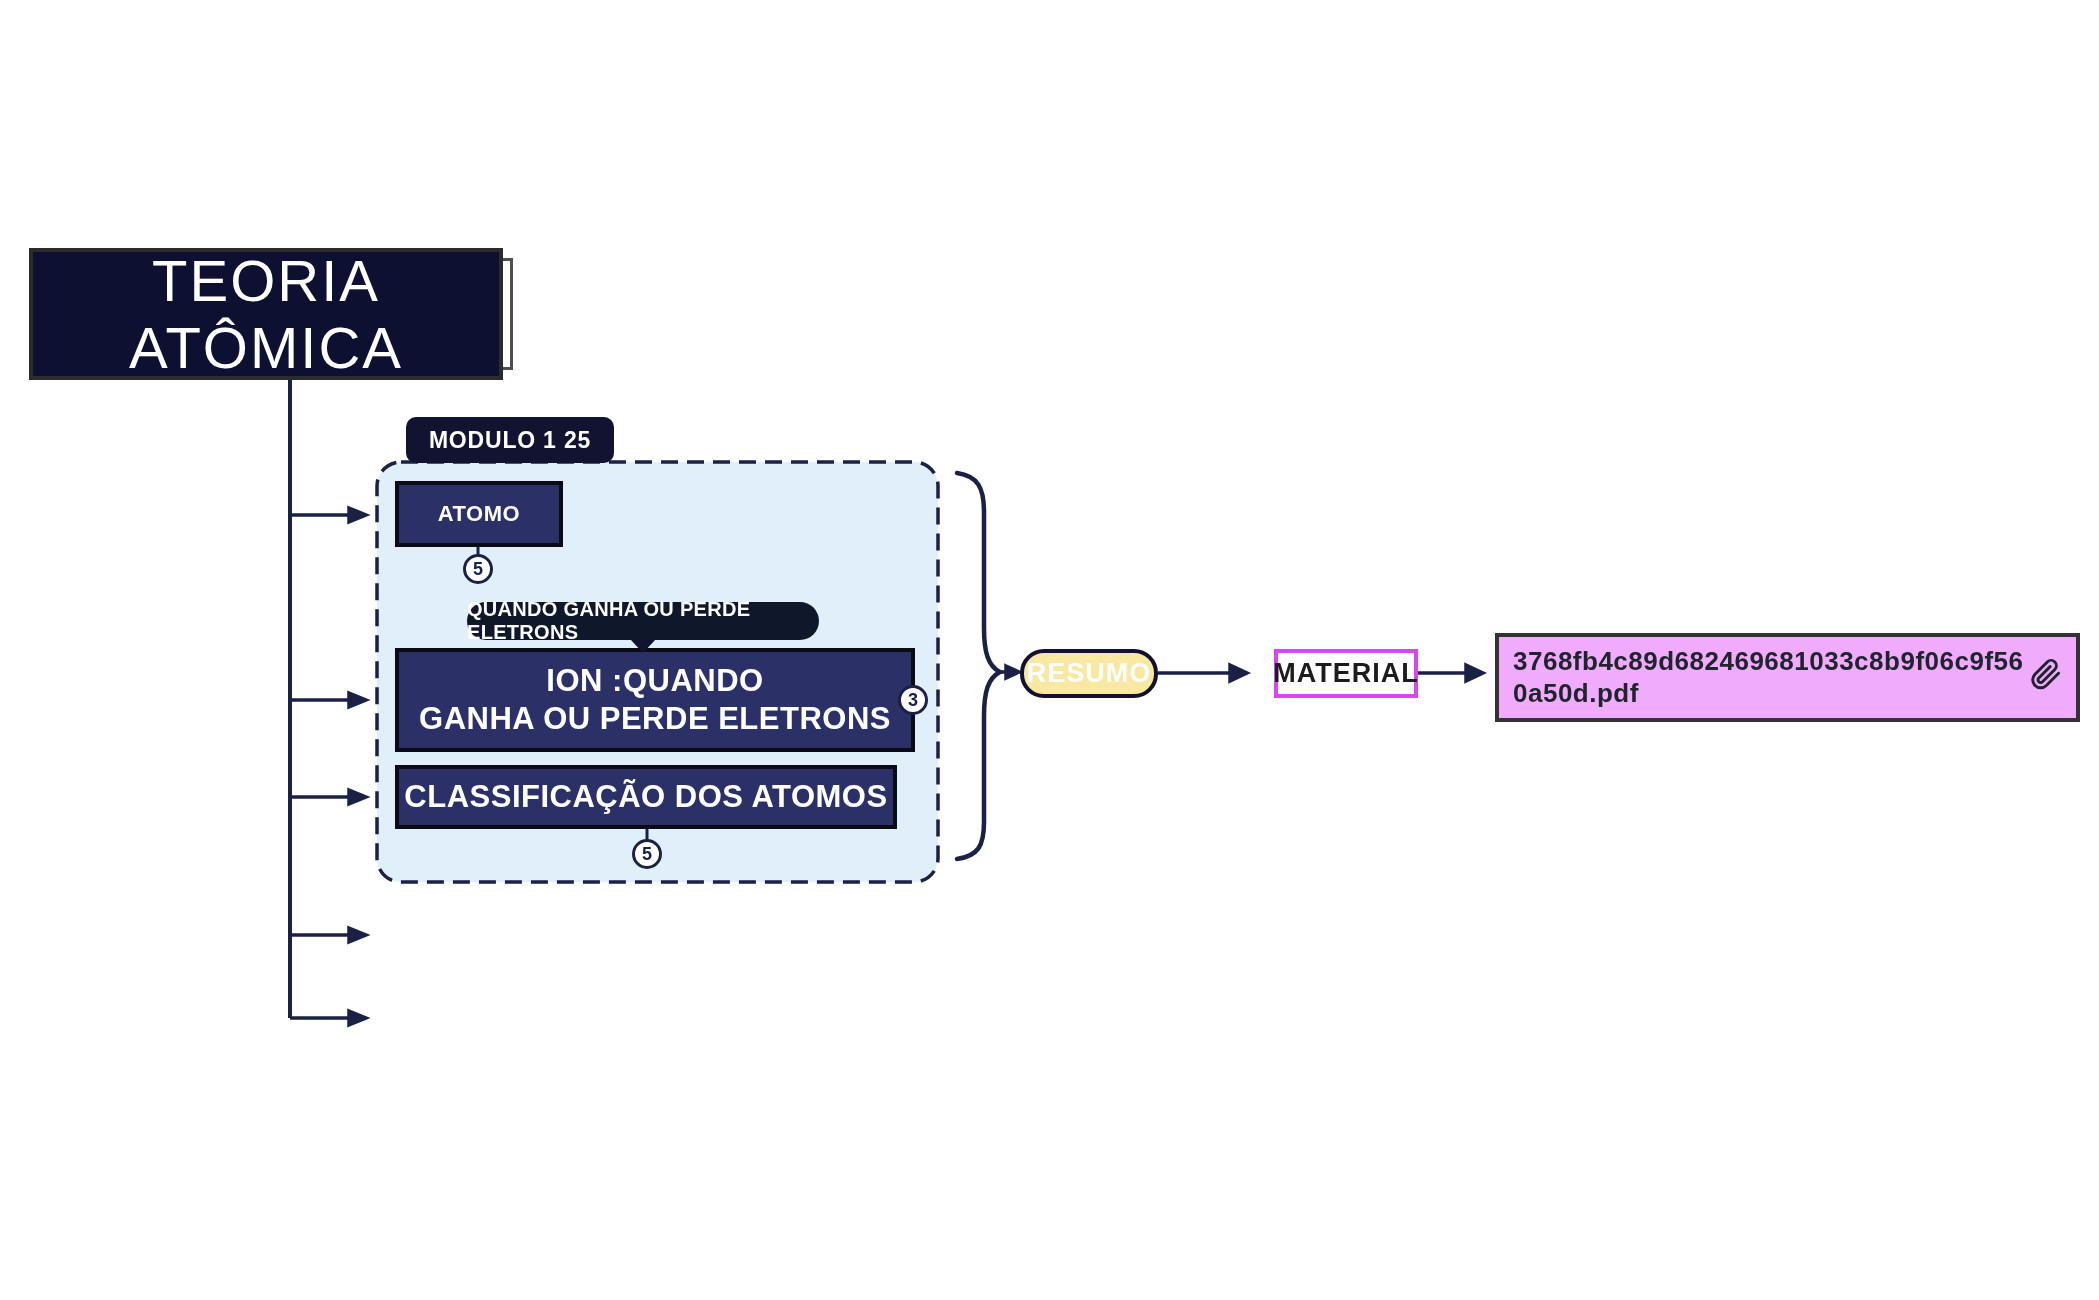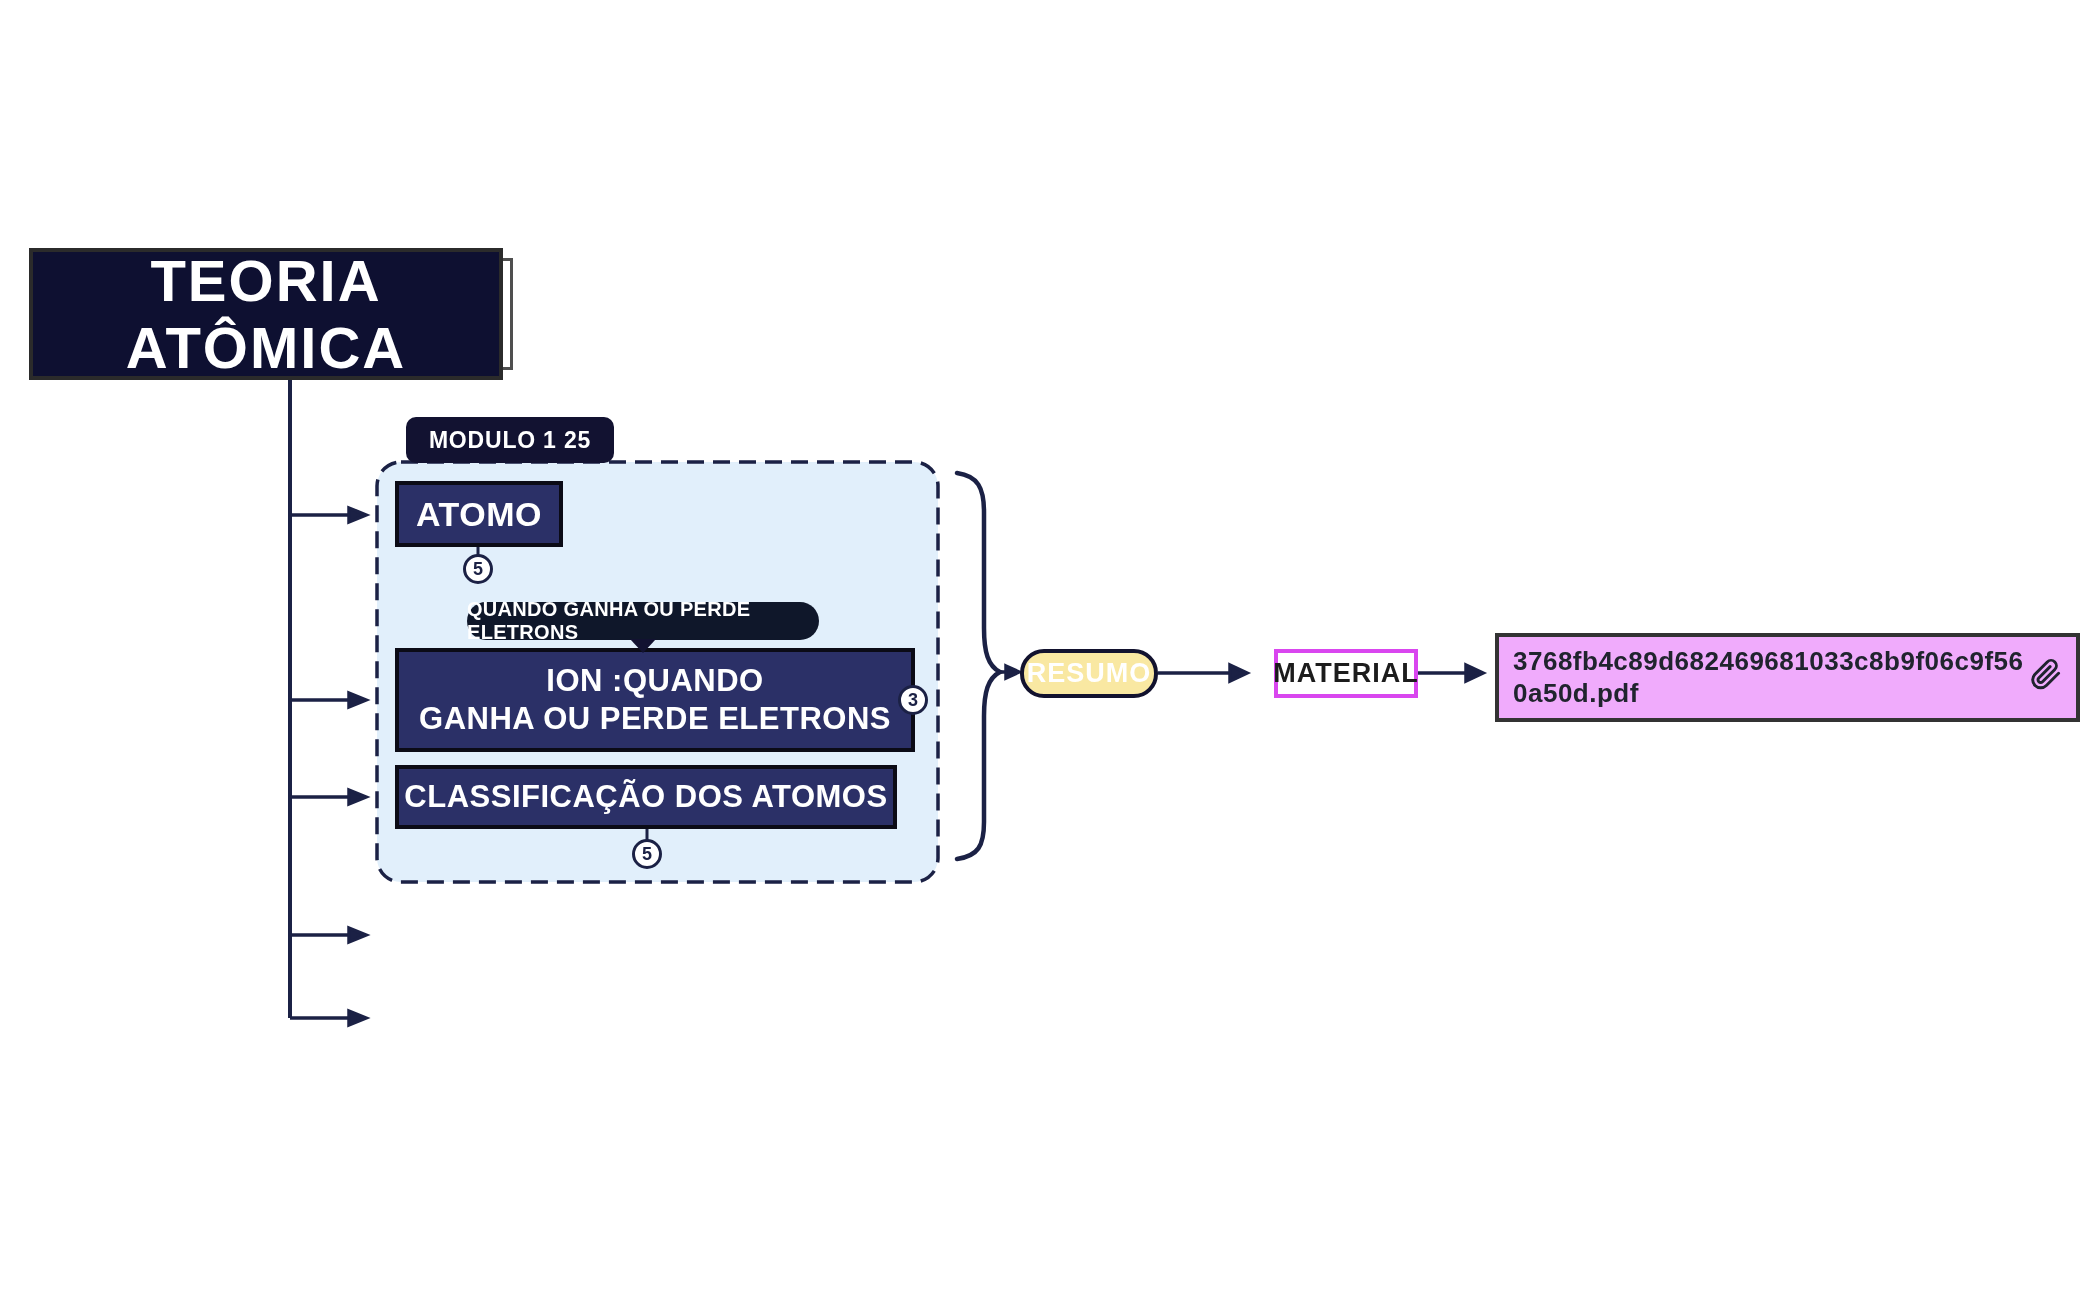--- a/index.html
+++ b/index.html
@@ -100,21 +100,21 @@
     color:#20242e;
     font-size:26px;font-weight:700;letter-spacing:0.5px;
     justify-content:flex-start;
     text-align:left;
     padding:6px 52px 6px 14px;
   }
   .attachment .clip{
     position:absolute;
     right:14px;top:50%;transform:translateY(-50%);
   }
-  .fs30{font-size:34px;}
+  .fs30{font-size:22px;}
   .fs31{font-size:31px;}
 </style>
 </head>
 <body>
 
 <div class="canvas">
 
   <svg class="connectors" viewBox="0 0 2099 1300">
 
     <rect x="377" y="462" width="561" height="420" rx="24" ry="24" fill="#e1effb" stroke="#1b2145" stroke-width="3.5" stroke-dasharray="17 9"></rect>
@@ -153,21 +153,21 @@
         <polygon points="1230,665 1247,673 1230,681"></polygon>
     </g>
 
     <g stroke="#1b2145" stroke-width="3.5" fill="#1b2145">
       <path d="M1418 673 H1466" fill="none"></path>
         <polygon points="1466,665 1483,673 1466,681"></polygon>
     </g>
   </svg>
 
   <div class="root-shadow" style="left:39px;top:258px;width:474px;height:112px;"></div>
-  <div class="node root" style="left:29px;top:248px;width:474px;height:132px;font-weight:bold;">
+  <div class="node root" style="left:29px;top:248px;width:474px;height:132px;">
     <span>TEORIA ATÔMICA</span>
   </div>
 
   <div class="module-label" style="left:406px;top:417px;width:208px;height:46px;">
     <span>MODULO 1 25</span>
   </div>
 
   <div class="node navy heavy fs30" style="left:395px;top:481px;width:168px;height:66px;z-index:2;">
     <span>ATOMO</span>
   </div>

